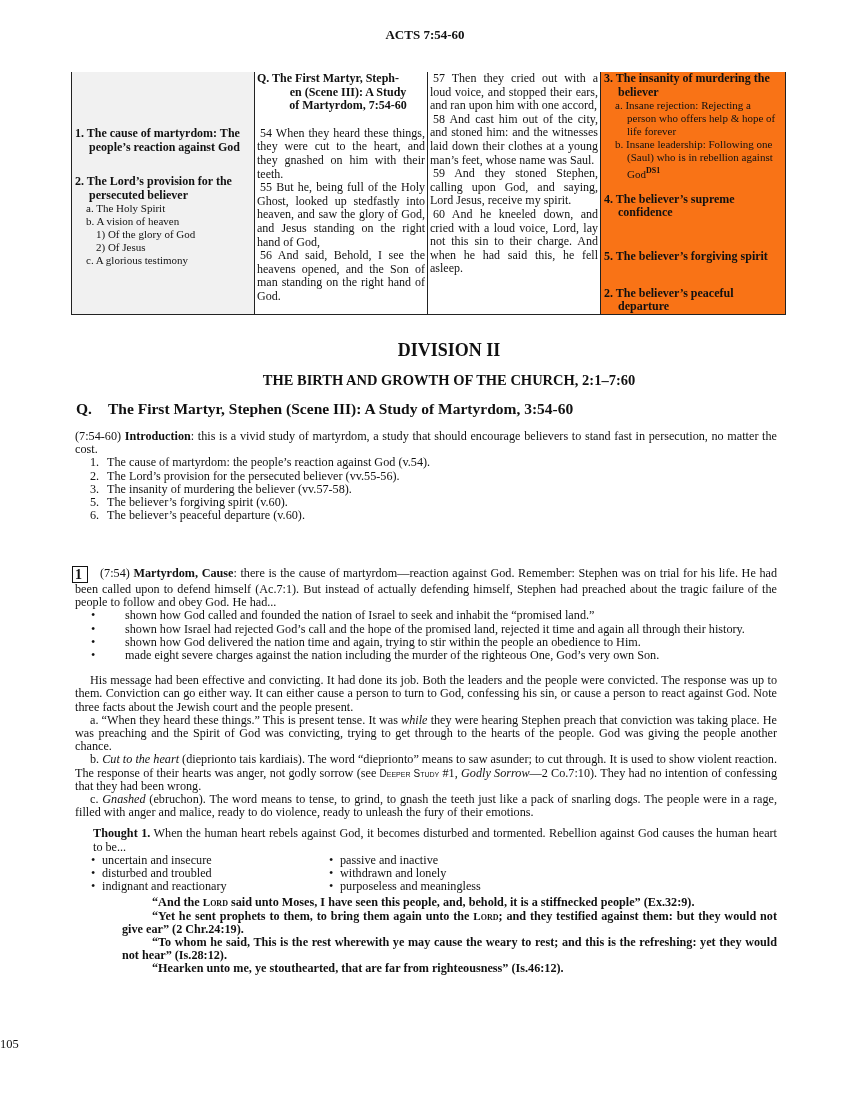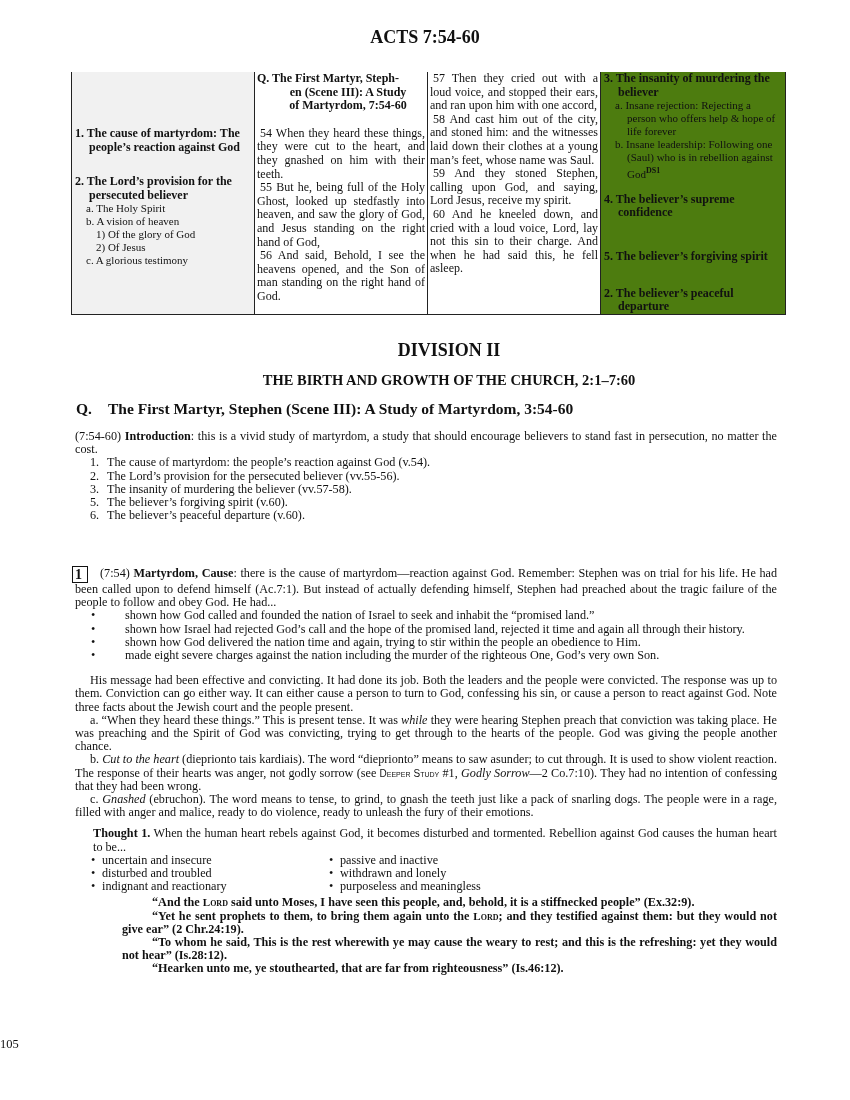--- a/index.html
+++ b/index.html
@@ -2,31 +2,31 @@
 <html><head>
 <meta charset="utf-8">
 <style>
   html, body { margin: 0; padding: 0; background: #ffffff; }
   body {
     width: 850px; height: 1100px; position: relative; overflow: hidden;
     font-family: "Liberation Serif", serif; color: #111; font-size: 12.2px;
   }
   .page-header {
     position: absolute; top: 27px; left: 0; width: 850px; text-align: center;
-    font-weight: bold; font-size: 18px;
+    font-weight: bold; font-size: 13px;
   }
   .outline-table {
     position: absolute; top: 72px; left: 71px; width: 710px;
     border-collapse: collapse; table-layout: fixed; font-size: 12px; line-height: 13.6px;
   }
   .outline-table td { vertical-align: top; padding: 0 3px; }
   .col-left { width: 176px; background: #f1f1f1; border-left: 1.5px solid #222; border-bottom: 1.5px solid #222; border-right: 1.5px solid #222; }
   .col-scripture { width: 168px; border-right: 1.5px solid #222; border-bottom: 1.5px solid #222; text-align: justify; padding-left: 2px !important; padding-right: 2px !important; }
   .col-scripture2 { width: 168px; border-right: 1.5px solid #222; border-bottom: 1.5px solid #222; text-align: justify; padding-left: 2px !important; padding-right: 2px !important; }
-  .col-right { width: 178px; background: #4d7c0f; border-right: 1.5px solid #222; border-bottom: 1.5px solid #222; }
+  .col-right { width: 178px; background: #f97316; border-right: 1.5px solid #222; border-bottom: 1.5px solid #222; }
   .ol-item { font-weight: bold; padding-left: 14px; text-indent: -14px; }
   .ol-sub { padding-left: 23px; text-indent: -12px; font-size: 11px; line-height: 13px; }
   .ol-sub2 { padding-left: 33px; text-indent: -12px; font-size: 11px; line-height: 13px; }
   .qhead { font-weight: bold; padding-left: 14px; text-indent: -14px; }
   .qhead .c { display:block; text-align:center; text-indent:0; }
   .verse { text-indent: 3px; }
   .div-title { position: absolute; left: 0; width: 850px; text-align: center; font-weight: bold; margin-left: 24px; }
   .sec-q { position: absolute; left: 76px; top: 400px; font-weight: bold; font-size: 15.5px; }
   .sec-q .letter { display: inline-block; width: 32px; }
   .body-text { position: absolute; left: 75px; width: 702px; text-align: justify; line-height: 13.2px; font-size: 12.2px; }

